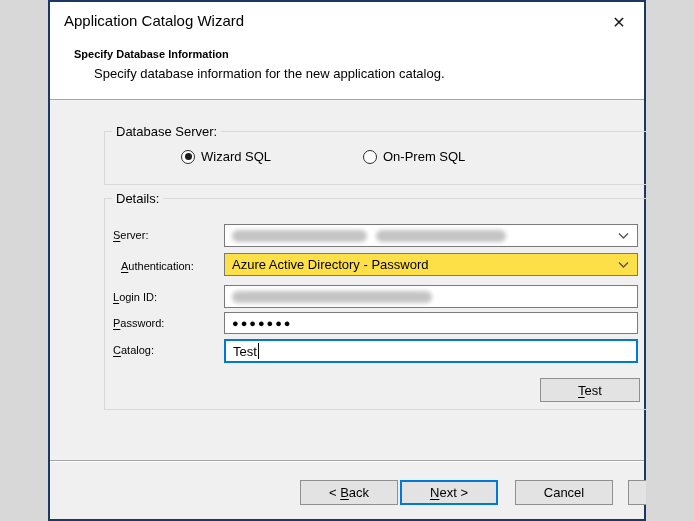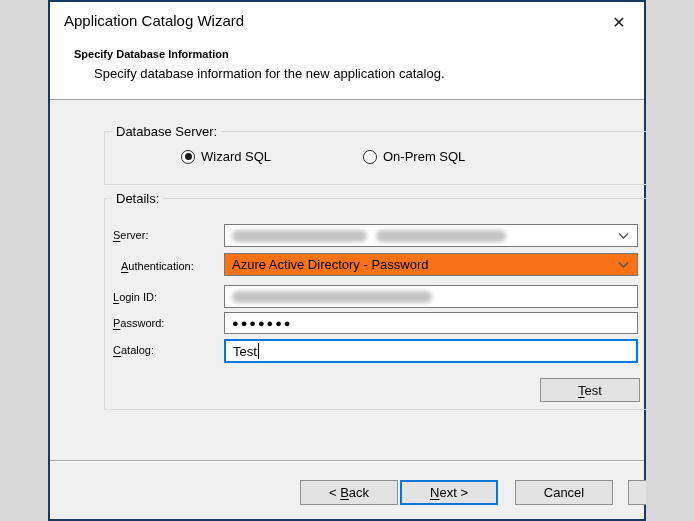--- a/index.html
+++ b/index.html
@@ -45,21 +45,21 @@
 
   
   .flabel { position:absolute; font-size:11px; }
   .mn { text-decoration:underline; text-underline-offset:2px; }
 
   
   .field {
     position:absolute; background:#fff; border:1px solid #7a7a7a;
     display:flex; align-items:center; padding:0 7px; font-size:13px;
   }
-  .field.gray { background:#f97316;text-align:center; }
+  .field.gray { background:#fde047;text-align:center; }
   .field.focused { border:2px solid #0078d7; }
   .chev { position:absolute; right:8px; top:50%; transform:translateY(-50%); }
   .blur-blob { height:12px; border-radius:6px; background:#c4c4c4; filter:blur(2px); }
   .pwd { font-size:11px; letter-spacing:2px; font-weight:bold; }
   .caret { width:1px; height:16px; background:#000; margin-left:1px; }
 
   
   .btn {
     position:absolute; background:#e3e3e3; border:1px solid #8f8f8f;
     display:flex; align-items:center; justify-content:center; font-size:13px;

